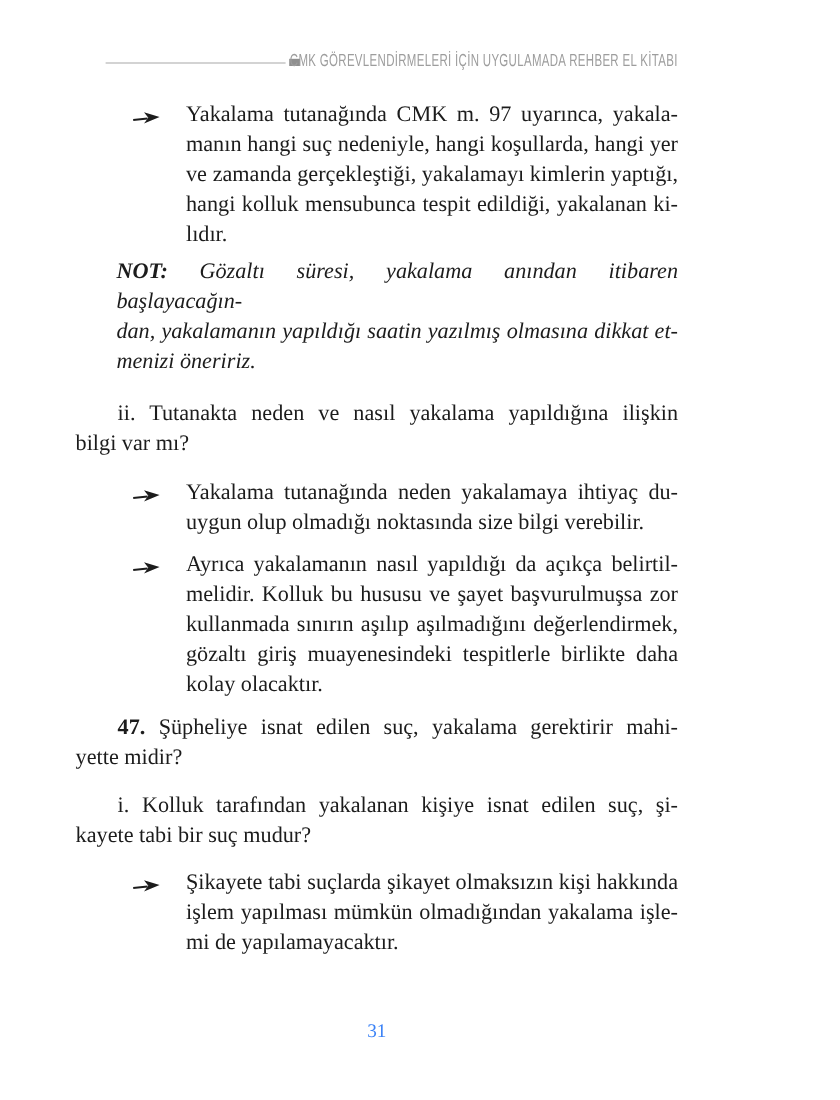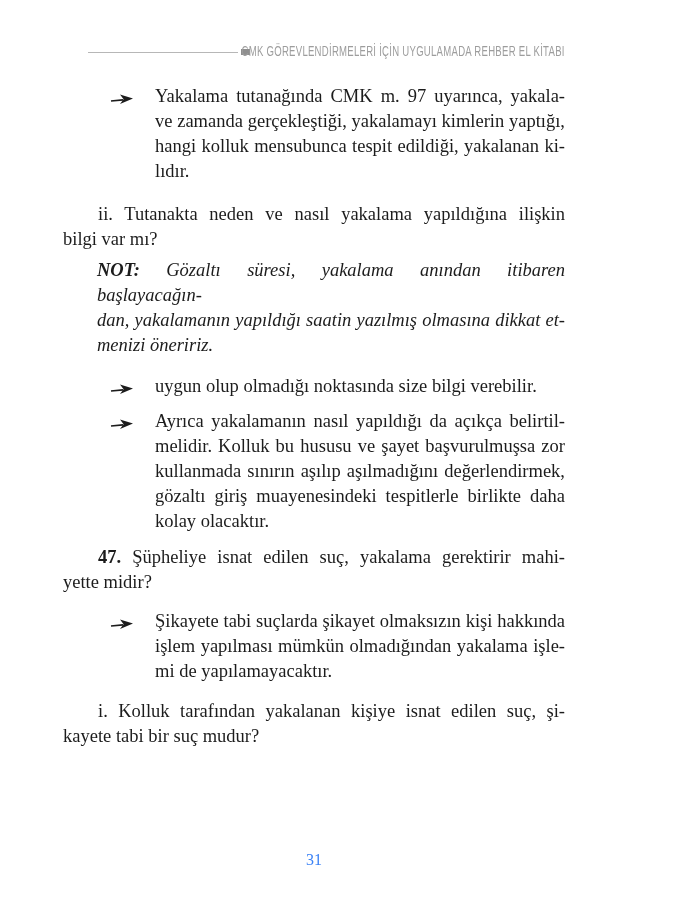--- a/index.html
+++ b/index.html
@@ -44,44 +44,46 @@
   <div class="htitle">CMK GÖREVLENDİRMELERİ İÇİN UYGULAMADA REHBER EL KİTABI</div>
 
   <main class="content" id="content">
       <div class="block bullet b0">
         <span class="arrow"><svg width="24" height="14" viewBox="0 0 24 14">
             <path d="M1 9 L13 7.8" stroke="#1c1c1c" stroke-width="1.7" fill="none"></path>
             <path d="M10 2.6 L23 6.6 L10 12 L13.6 7.2 Z" fill="#1c1c1c"></path>
           </svg></span>
         <div class="lines">
           <div class="line">Yakalama tutanağında CMK m. 97 uyarınca, yakala-</div>
+          <div class="line">manın hangi suç nedeniyle, hangi koşullarda, hangi yer</div>
           <div class="line">ve zamanda gerçekleştiği, yakalamayı kimlerin yaptığı,</div>
           <div class="line">hangi kolluk mensubunca tespit edildiği, yakalanan ki-</div>
           <div class="line last">lıdır.</div>
-        </div>
-      </div>
-      <div class="block para b2">
-        <div class="lines">
-          <div class="line indent">ii. Tutanakta neden ve nasıl yakalama yapıldığına ilişkin</div>
-          <div class="line last">bilgi var mı?</div>
         </div>
       </div>
       <div class="block note b1">
         <div class="lines">
           <div class="line"><span class="lead">NOT:</span> <span>Gözaltı süresi, yakalama anından itibaren başlayacağın-</span></div>
           <div class="line">dan, yakalamanın yapıldığı saatin yazılmış olmasına dikkat et-</div>
           <div class="line last">menizi öneririz.</div>
         </div>
       </div>
+      <div class="block para b2">
+        <div class="lines">
+          <div class="line indent">ii. Tutanakta neden ve nasıl yakalama yapıldığına ilişkin</div>
+          <div class="line last">bilgi var mı?</div>
+        </div>
+      </div>
       <div class="block bullet b3">
         <span class="arrow"><svg width="24" height="14" viewBox="0 0 24 14">
             <path d="M1 9 L13 7.8" stroke="#1c1c1c" stroke-width="1.7" fill="none"></path>
             <path d="M10 2.6 L23 6.6 L10 12 L13.6 7.2 Z" fill="#1c1c1c"></path>
           </svg></span>
         <div class="lines">
+          <div class="line">Yakalama tutanağında neden yakalamaya ihtiyaç du-</div>
           <div class="line last">uygun olup olmadığı noktasında size bilgi verebilir.</div>
         </div>
       </div>
       <div class="block bullet b4">
         <span class="arrow"><svg width="24" height="14" viewBox="0 0 24 14">
             <path d="M1 9 L13 7.8" stroke="#1c1c1c" stroke-width="1.7" fill="none"></path>
             <path d="M10 2.6 L23 6.6 L10 12 L13.6 7.2 Z" fill="#1c1c1c"></path>
           </svg></span>
         <div class="lines">
           <div class="line">Ayrıca yakalamanın nasıl yapıldığı da açıkça belirtil-</div>
@@ -90,35 +92,35 @@
           <div class="line">gözaltı giriş muayenesindeki tespitlerle birlikte daha</div>
           <div class="line last">kolay olacaktır.</div>
         </div>
       </div>
       <div class="block para b5">
         <div class="lines">
           <div class="line indent"><span class="lead">47.</span> <span>Şüpheliye isnat edilen suç, yakalama gerektirir mahi-</span></div>
           <div class="line last">yette midir?</div>
         </div>
       </div>
+      <div class="block para b6">
+        <div class="lines">
+          <div class="line indent">i. Kolluk tarafından yakalanan kişiye isnat edilen suç, şi-</div>
+          <div class="line last">kayete tabi bir suç mudur?</div>
+        </div>
+      </div>
       <div class="block bullet b7">
         <span class="arrow"><svg width="24" height="14" viewBox="0 0 24 14">
             <path d="M1 9 L13 7.8" stroke="#1c1c1c" stroke-width="1.7" fill="none"></path>
             <path d="M10 2.6 L23 6.6 L10 12 L13.6 7.2 Z" fill="#1c1c1c"></path>
           </svg></span>
         <div class="lines">
           <div class="line">Şikayete tabi suçlarda şikayet olmaksızın kişi hakkında</div>
           <div class="line">işlem yapılması mümkün olmadığından yakalama işle-</div>
           <div class="line last">mi de yapılamayacaktır.</div>
         </div>
       </div>
-      <div class="block para b6">
-        <div class="lines">
-          <div class="line indent">i. Kolluk tarafından yakalanan kişiye isnat edilen suç, şi-</div>
-          <div class="line last">kayete tabi bir suç mudur?</div>
-        </div>
-      </div>
     </main>
 
   <div class="footer">
     <span>31</span>
   </div>
 </div>
 
 </body></html>

